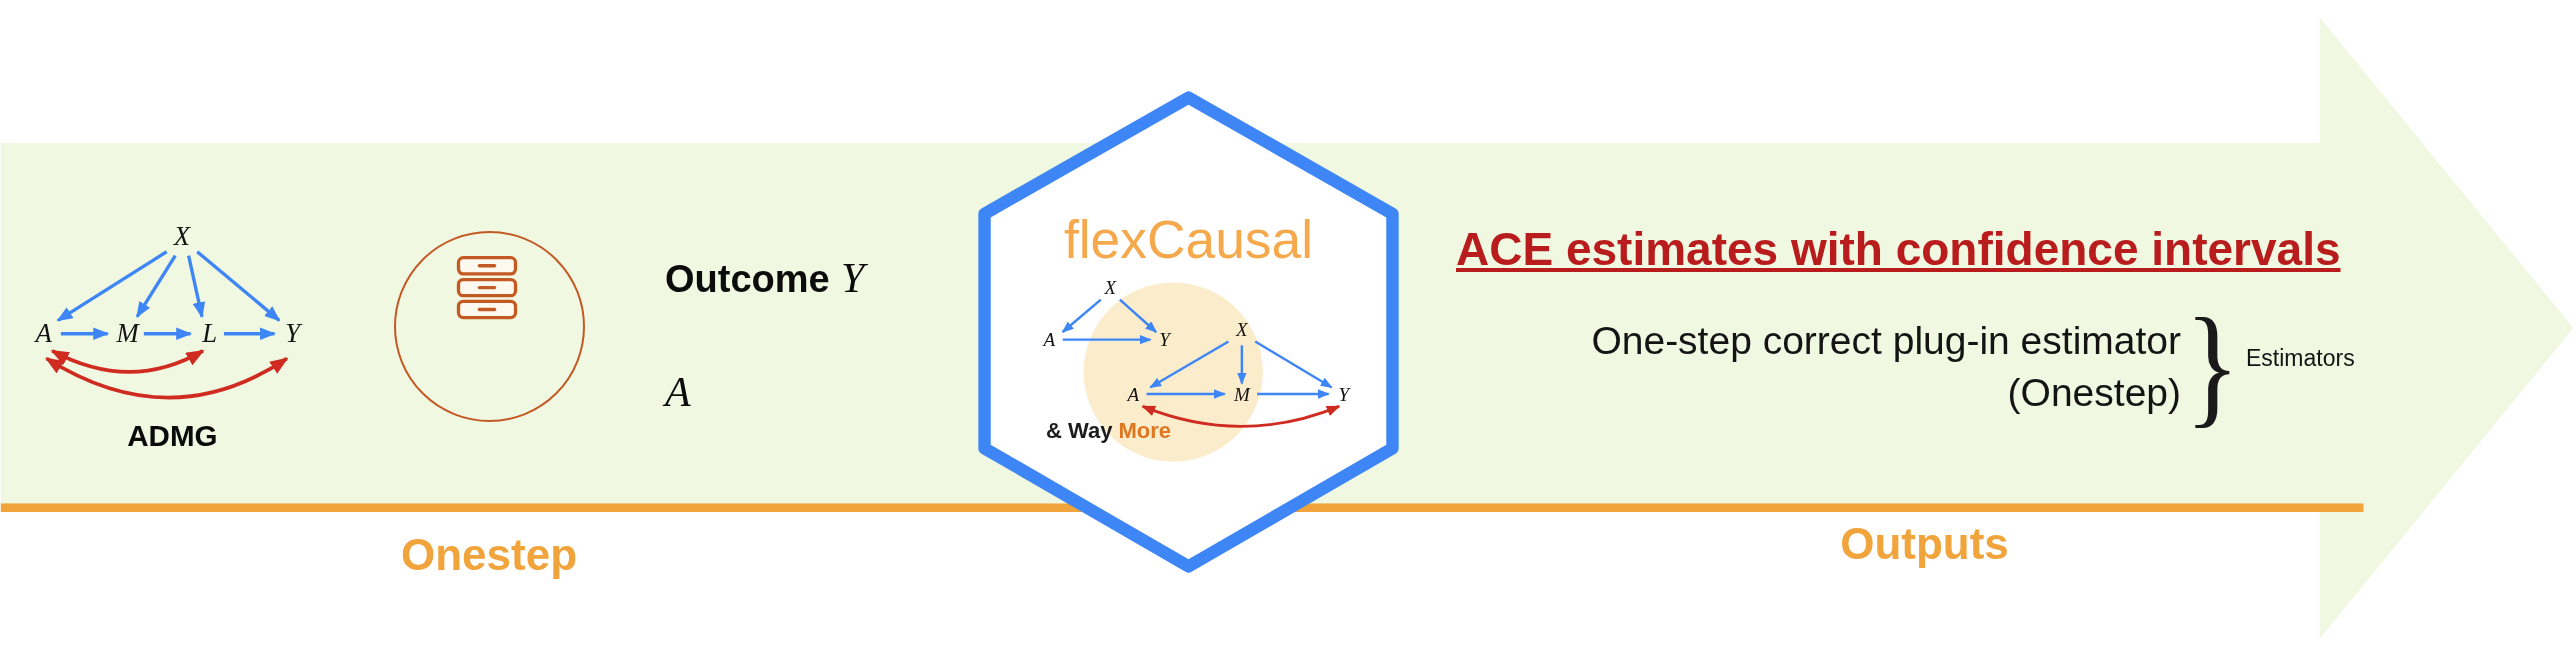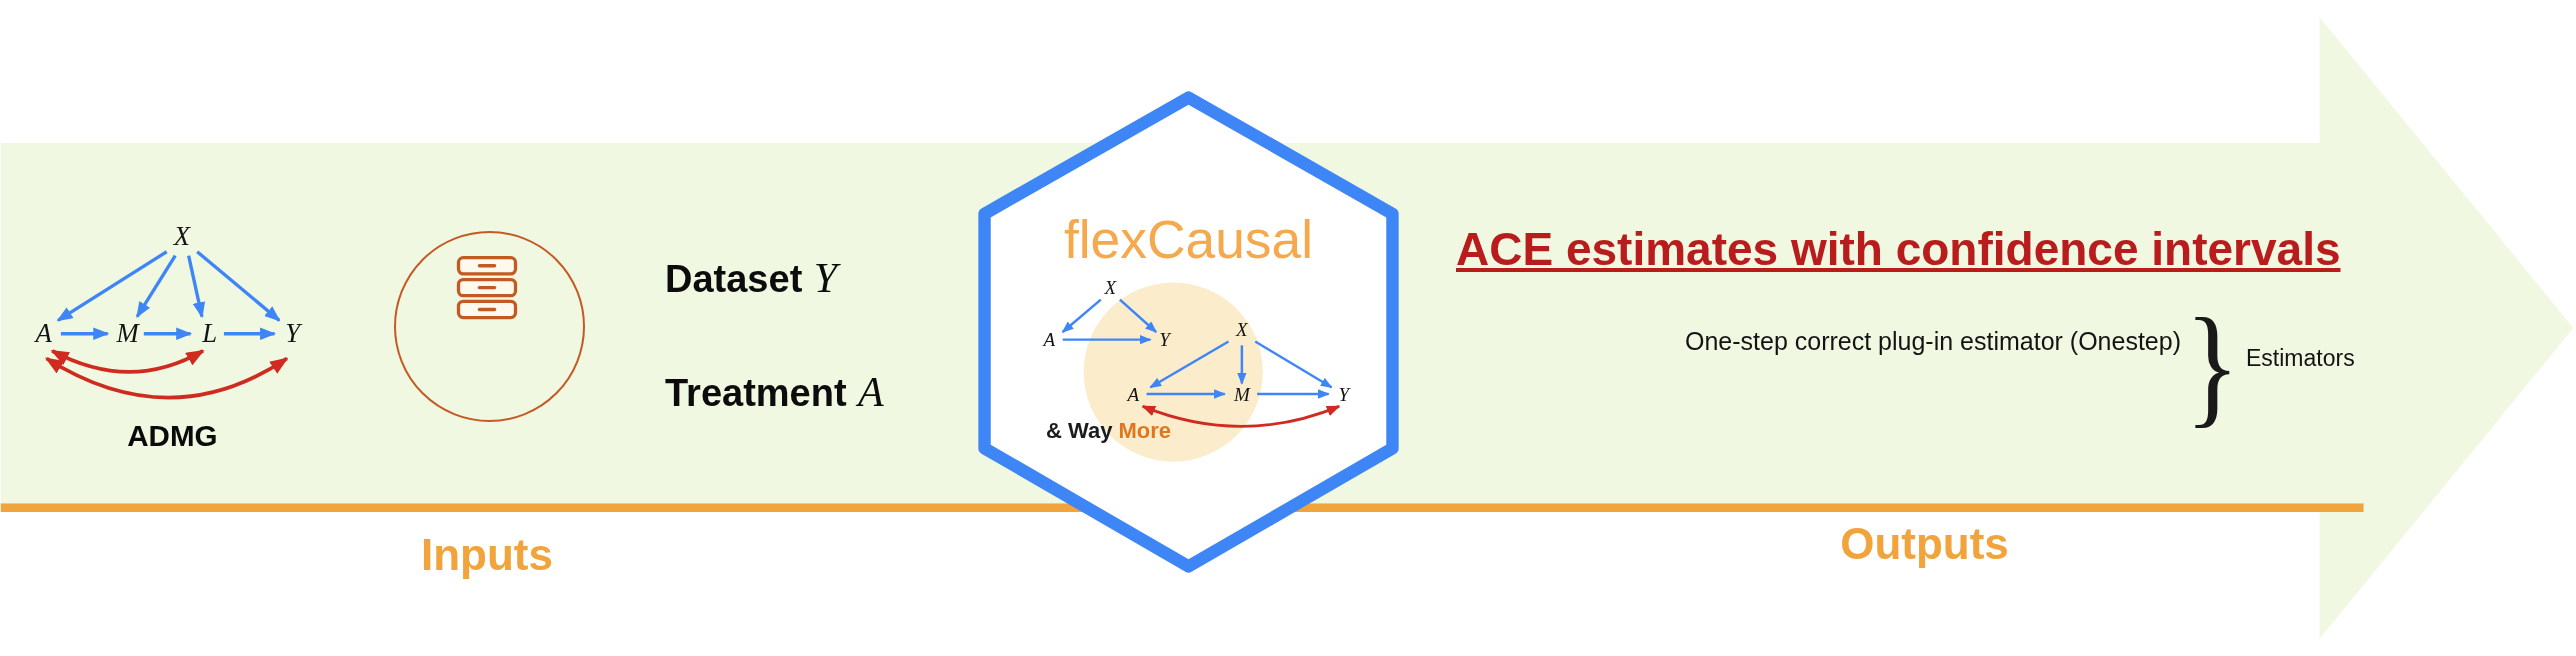--- a/index.html
+++ b/index.html
@@ -28,21 +28,21 @@
   .io-word{font-weight:bold;font-size:38px;color:#0c0c0c;}
   .io-var{font-family:"Liberation Serif",serif;font-style:italic;font-size:42px;color:#0c0c0c;}
 
   
   .way-more{left:1046px;top:418px;font-size:22px;}
   .way-more .prefix{font-weight:600;color:#1c1c1c;}
   .way-more .more{font-weight:bold;color:#E0761F;}
 
   
   .ace-header{left:1456px;top:222px;font-weight:bold;font-size:46px;color:#b91c1c;text-decoration:underline;}
-  .est-rows{left:1431px;top:315px;width:750px;text-align:right;font-size:25px;
+  .est-rows{left:1431px;top:315px;width:750px;text-align:right;font-size:39px;
             line-height:52px;color:#141414;}
   .est-brace{left:2185px;top:296px;font-family:"Liberation Serif",serif;font-size:134px;
              line-height:138px;color:#1a1a1a;transform:scaleX(.85);transform-origin:left center;}
   .est-label{left:2246px;top:345px;font-size:23px;color:#141414;}
 
   
   .io-flow{font-weight:bold;font-size:44px;color:#F0A43B;text-align:center;}
   .inputs-label{left:401px;top:530px;width:172px;}
   .outputs-label{left:1808px;top:519px;width:233px;}
 </style>
@@ -96,25 +96,24 @@
       <rect x="10" y="54" width="60" height="17" rx="5"></rect>
     </g>
     <g stroke="#C35A24" stroke-width="3.5" stroke-linecap="round">
       <line x1="32" y1="16.5" x2="48" y2="16.5"></line>
       <line x1="32" y1="39.5" x2="48" y2="39.5"></line>
       <line x1="32" y1="62.5" x2="48" y2="62.5"></line>
     </g>
   </svg>
 
   <div class="abs io-line" style="left:665px;top:254px">
-    <span class="io-word">Dataset</span>
+    <span class="io-word">Outcome</span>
     <span class="io-var">Y</span>
   </div>
   <div class="abs io-line" style="left:665px;top:368px">
-    <span class="io-word">Treatment</span>
     <span class="io-var">A</span>
   </div>
 
   <svg class="abs" style="left:973px;top:88px" width="431" height="488" viewBox="0 0 452 512">
     <defs>
       <marker id="hb" markerWidth="4.8" markerHeight="3.8" refX="4.3" refY="1.9" orient="auto-start-reverse">
         <path d="M0,0 L4.8,1.9 L0,3.8 Z" fill="#3E86F5"></path>
       </marker>
       <marker id="hr" markerWidth="4.8" markerHeight="3.8" refX="4.3" refY="1.9" orient="auto-start-reverse">
         <path d="M0,0 L4.8,1.9 L0,3.8 Z" fill="#D02B20"></path>
@@ -159,17 +158,17 @@
     <span class="more">More</span>
   </div>
 
   <div class="abs ace-header">ACE estimates with confidence intervals</div>
   <div class="abs est-rows">
     <div>One-step correct plug-in estimator (Onestep)</div>
   </div>
   <div class="abs est-brace">}</div>
   <div class="abs est-label">Estimators</div>
 
-  <div class="abs io-flow inputs-label">Inputs</div>
+  <div class="abs io-flow inputs-label">Onestep</div>
   <div class="abs io-flow outputs-label">Outputs</div>
 
 </div>
 
 
 </body></html>

